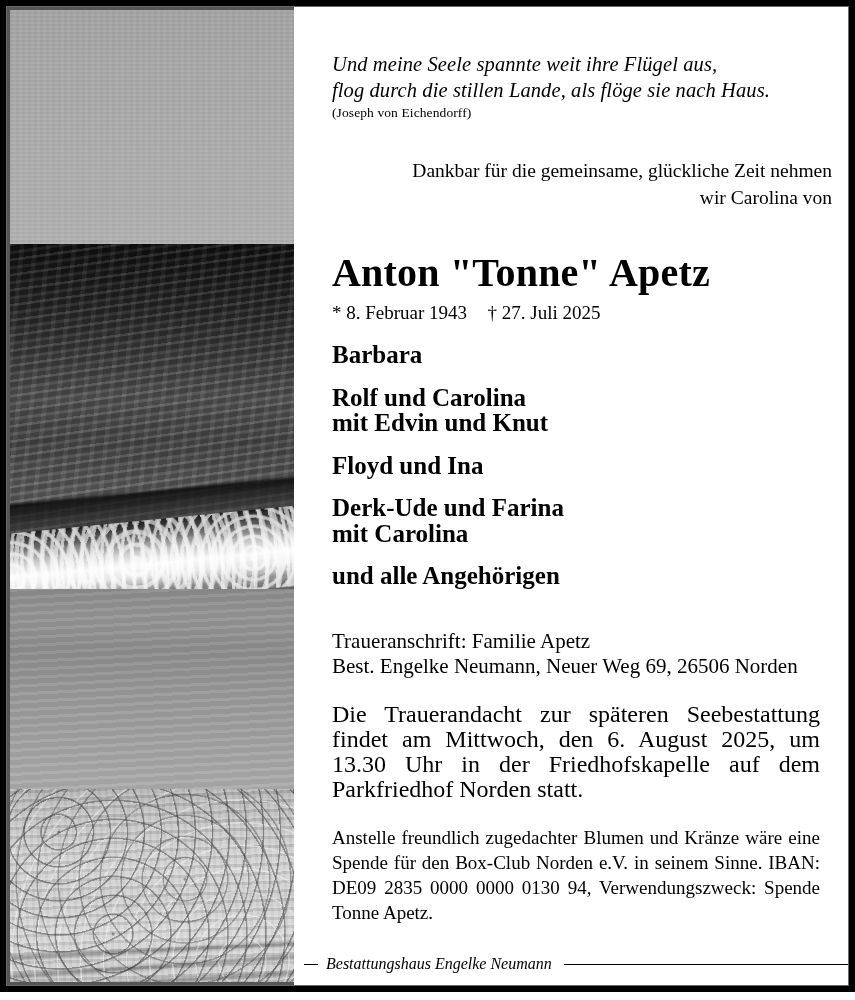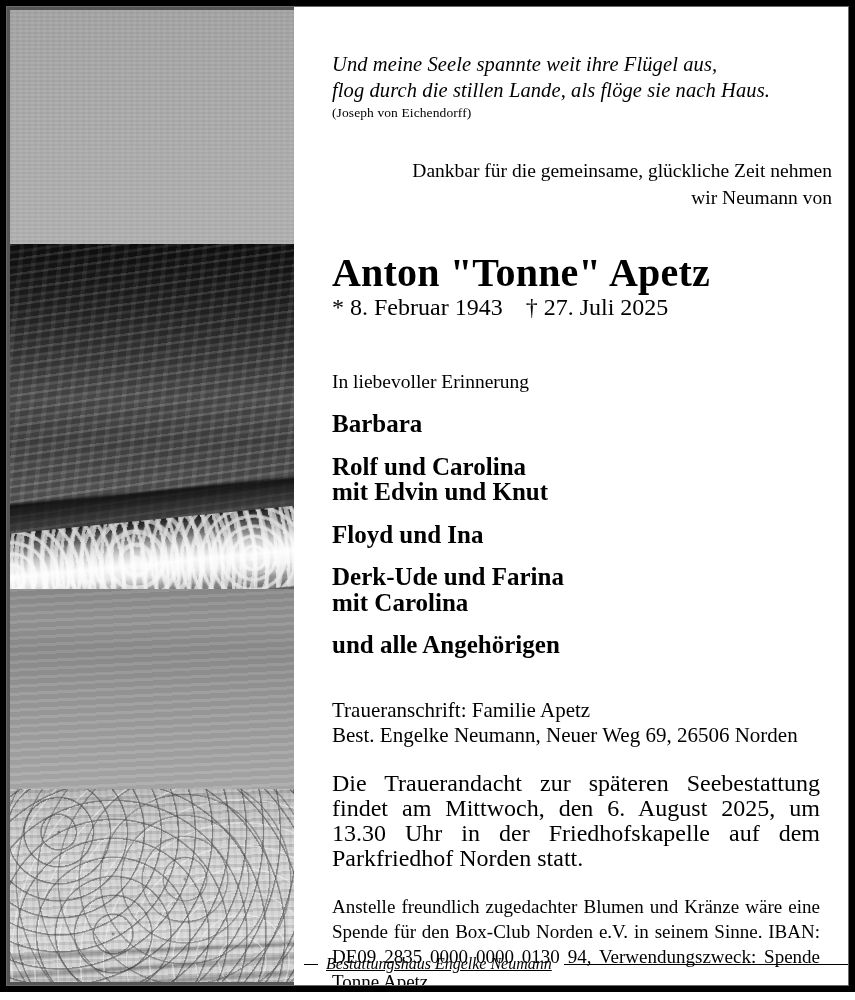--- a/index.html
+++ b/index.html
@@ -253,21 +253,22 @@
   }
 
   .name {
     margin-top: 40px;
     font-size: 40px;
     font-weight: bold;
     line-height: 44px;
     letter-spacing: 0.2px;
   }
   .dates {
-    font-size: 24px;
+    margin-top: 6px;
+    font-size: 19px;
     line-height: 24px;
   }
   .dates .sep { display: inline-block; width: 11px; }
 
   .memory-lead {
     margin-top: 50px;
     font-size: 19.5px;
     line-height: 25px;
   }
   .family {
@@ -320,21 +321,20 @@
     flex: 0 0 14px;
     height: 1px;
     background: #000000;
     margin-right: 8px;
   }
   .footer-text {
     font-style: italic;
     font-size: 16px;
     line-height: 18px;
     white-space: nowrap;
-    text-decoration: underline;
   }
   .footer-rule-right {
     flex: 1 1 auto;
     height: 1px;
     background: #000000;
     margin-left: 12px;
   }
 </style>
 </head>
 <body>
@@ -359,34 +359,33 @@
     <div class="panel">
 
       <div class="verse">
         <div>Und meine Seele spannte weit ihre Flügel aus,</div>
         <div>flog durch die stillen Lande, als flöge sie nach Haus.</div>
         <div class="verse-attr">(Joseph von Eichendorff)</div>
       </div>
 
       <div class="intro">
         <div>Dankbar für die gemeinsame, glückliche Zeit nehmen</div>
-        <div>wir Neumann von</div>
+        <div>wir Carolina von</div>
       </div>
 
       <div class="name">Anton "Tonne" Apetz</div>
 
       <div class="dates">
         <span>*</span>
         <span>8. Februar 1943</span>
         <span class="sep"></span>
         <span>†</span>
         <span>27. Juli 2025</span>
       </div>
 
-      <div class="memory-lead">In liebevoller Erinnerung</div>
 
       <div class="family">
         <div class="family-group">
           <div>Barbara</div>
         </div>
         <div class="family-group">
           <div>Rolf und Carolina</div>
           <div>mit Edvin und Knut</div>
         </div>
         <div class="family-group">

